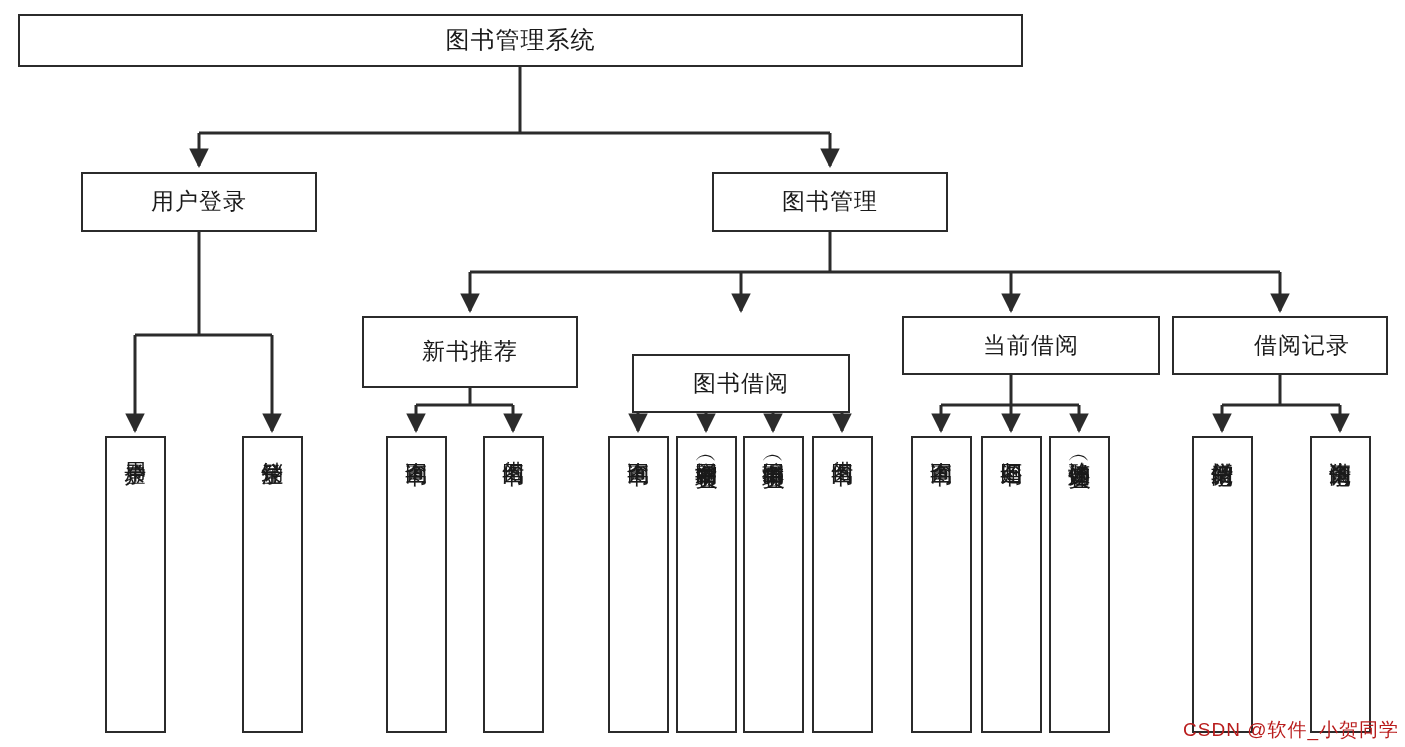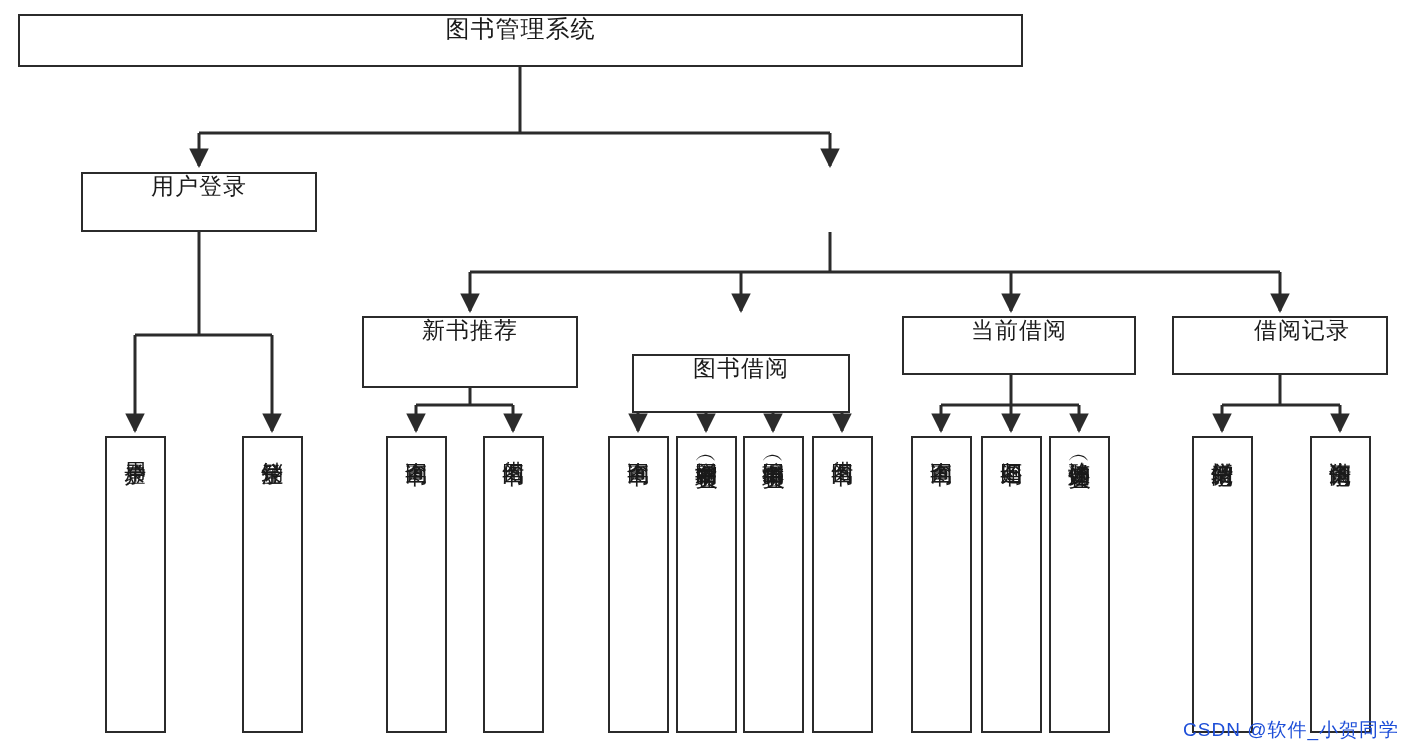--- a/index.html
+++ b/index.html
@@ -23,20 +23,21 @@
     top: 0;
     width: 1405px;
     height: 747px;
   }
   .node {
     position: absolute;
     box-sizing: border-box;
     background: #ffffff;
     border: 2px solid #2b2b2b;
     display: flex;
+    align-items: center;
     justify-content: center;
     color: #1a1a1a;
   }
   .node.horizontal {
     font-size: 23px;
     line-height: 1.1;
     letter-spacing: 1px;
   }
   .node.vertical {
     font-size: 22px;
@@ -53,21 +54,21 @@
     margin-top: 2px;
   }
   .node.root {
     font-size: 24px;
   }
   .watermark {
     position: absolute;
     right: 6px;
     bottom: 4px;
     font-size: 19px;
-    color: #1d4ed8;
+    color: #b91c1c;
     letter-spacing: 1px;
     white-space: nowrap;
     pointer-events: none;
   }
 </style>
 </head>
 <body>
 
 <div id="diagram-root">
 
@@ -121,28 +122,31 @@
     </g>
   </svg>
 
   <div class="node horizontal root" style="left:18px; top:14px; width:1005px; height:53px;">
     <span>图书管理系统</span>
   </div>
 
   <div class="node horizontal" style="left:81px; top:172px; width:236px; height:60px;">
     <span>用户登录</span>
   </div>
+  <div class="node horizontal" style="left:712px; top:172px; width:236px; height:60px;">
+    <span>图书管理</span>
+  </div>
 
   <div class="node horizontal" style="left:362px; top:316px; width:216px; height:72px;">
     <span>新书推荐</span>
   </div>
   <div class="node horizontal" style="left:632px; top:316px; width:218px; height:59px;margin-top:38px;">
     <span>图书借阅</span>
   </div>
-  <div class="node horizontal" style="left:902px; top:316px; width:234px; height:59px;">
+  <div class="node horizontal" style="left:902px; top:316px; width:258px; height:59px;">
     <span>当前借阅</span>
   </div>
   <div class="node horizontal" style="left:1172px; top:316px; width:216px; height:59px;padding-left:44px;">
     <span>借阅记录</span>
   </div>
 
   <div class="node vertical" style="left:105px; top:436px; width:61px; height:297px;">
     <span class="vtext">用户登录</span>
   </div>
   <div class="node vertical" style="left:242px; top:436px; width:61px; height:297px;">

